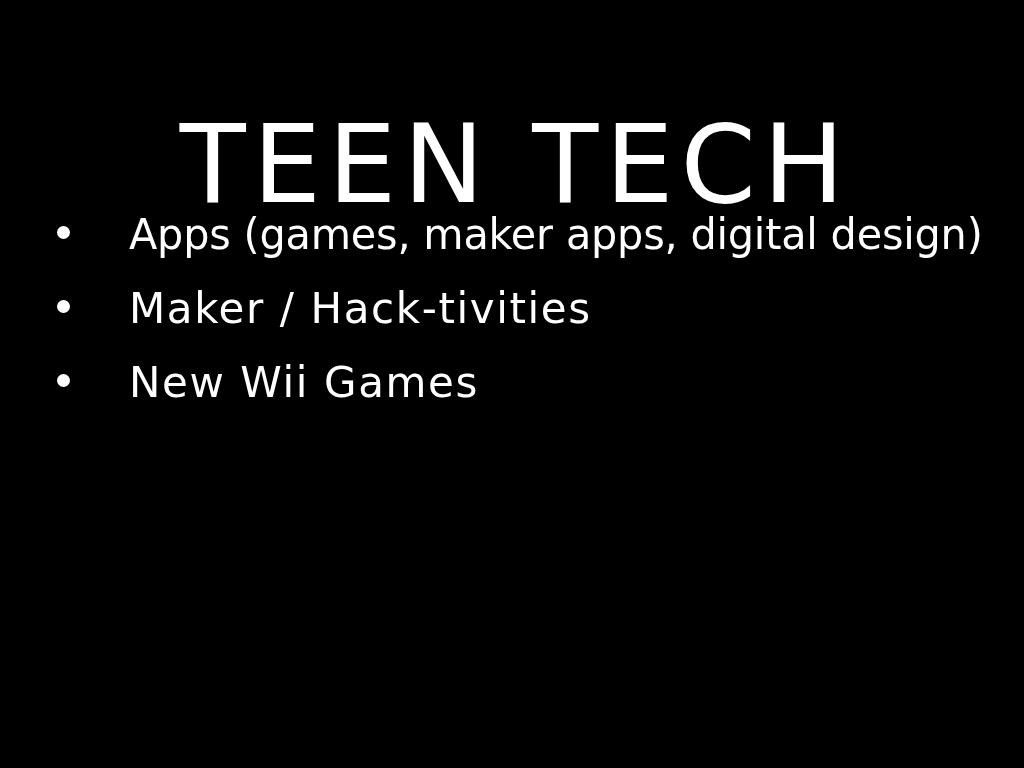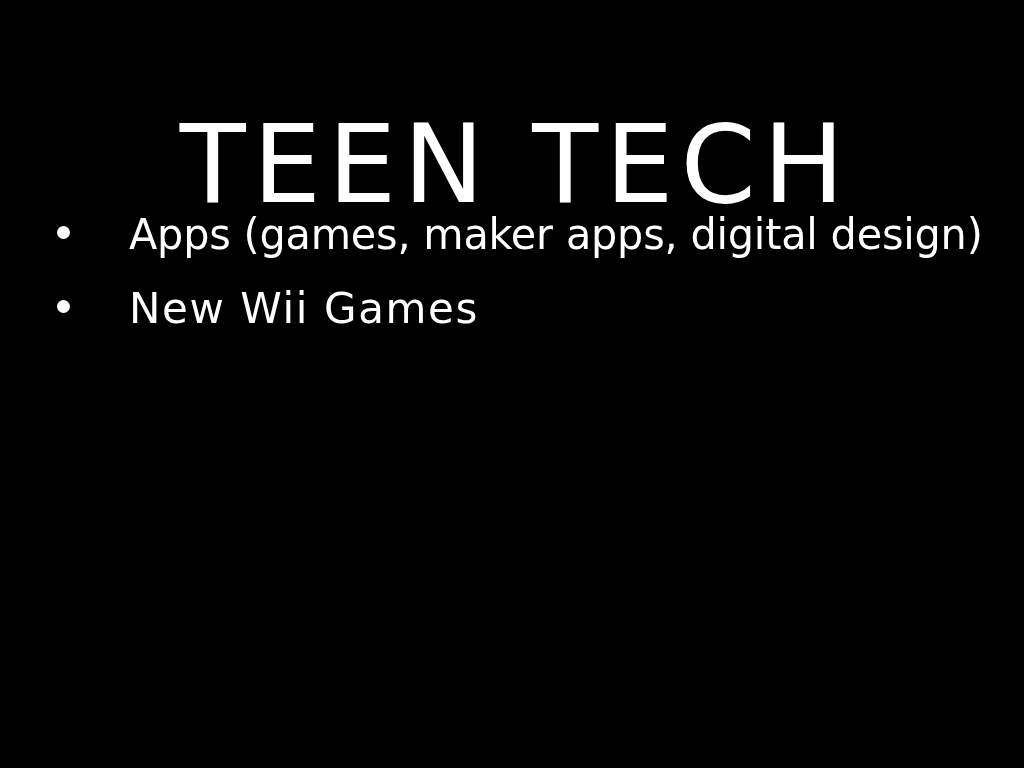--- a/index.html
+++ b/index.html
@@ -103,20 +103,24 @@
 
   <h1 id="slide-title">TEEN TECH</h1>
 
   <ul id="bullet-list">
 
     <li class="bullet-row wide">
       <span class="bullet-dot"></span>
       <span class="bullet-text">Apps (games, maker apps, digital design)</span>
     </li>
 
+    <li class="bullet-row open">
+      <span class="bullet-dot"></span>
+      <span class="bullet-text">Maker / Hack-tivities</span>
+    </li>
 
     <li class="bullet-row open">
       <span class="bullet-dot"></span>
       <span class="bullet-text">New Wii Games</span>
     </li>
 
 
   </ul>
 
 </div>

